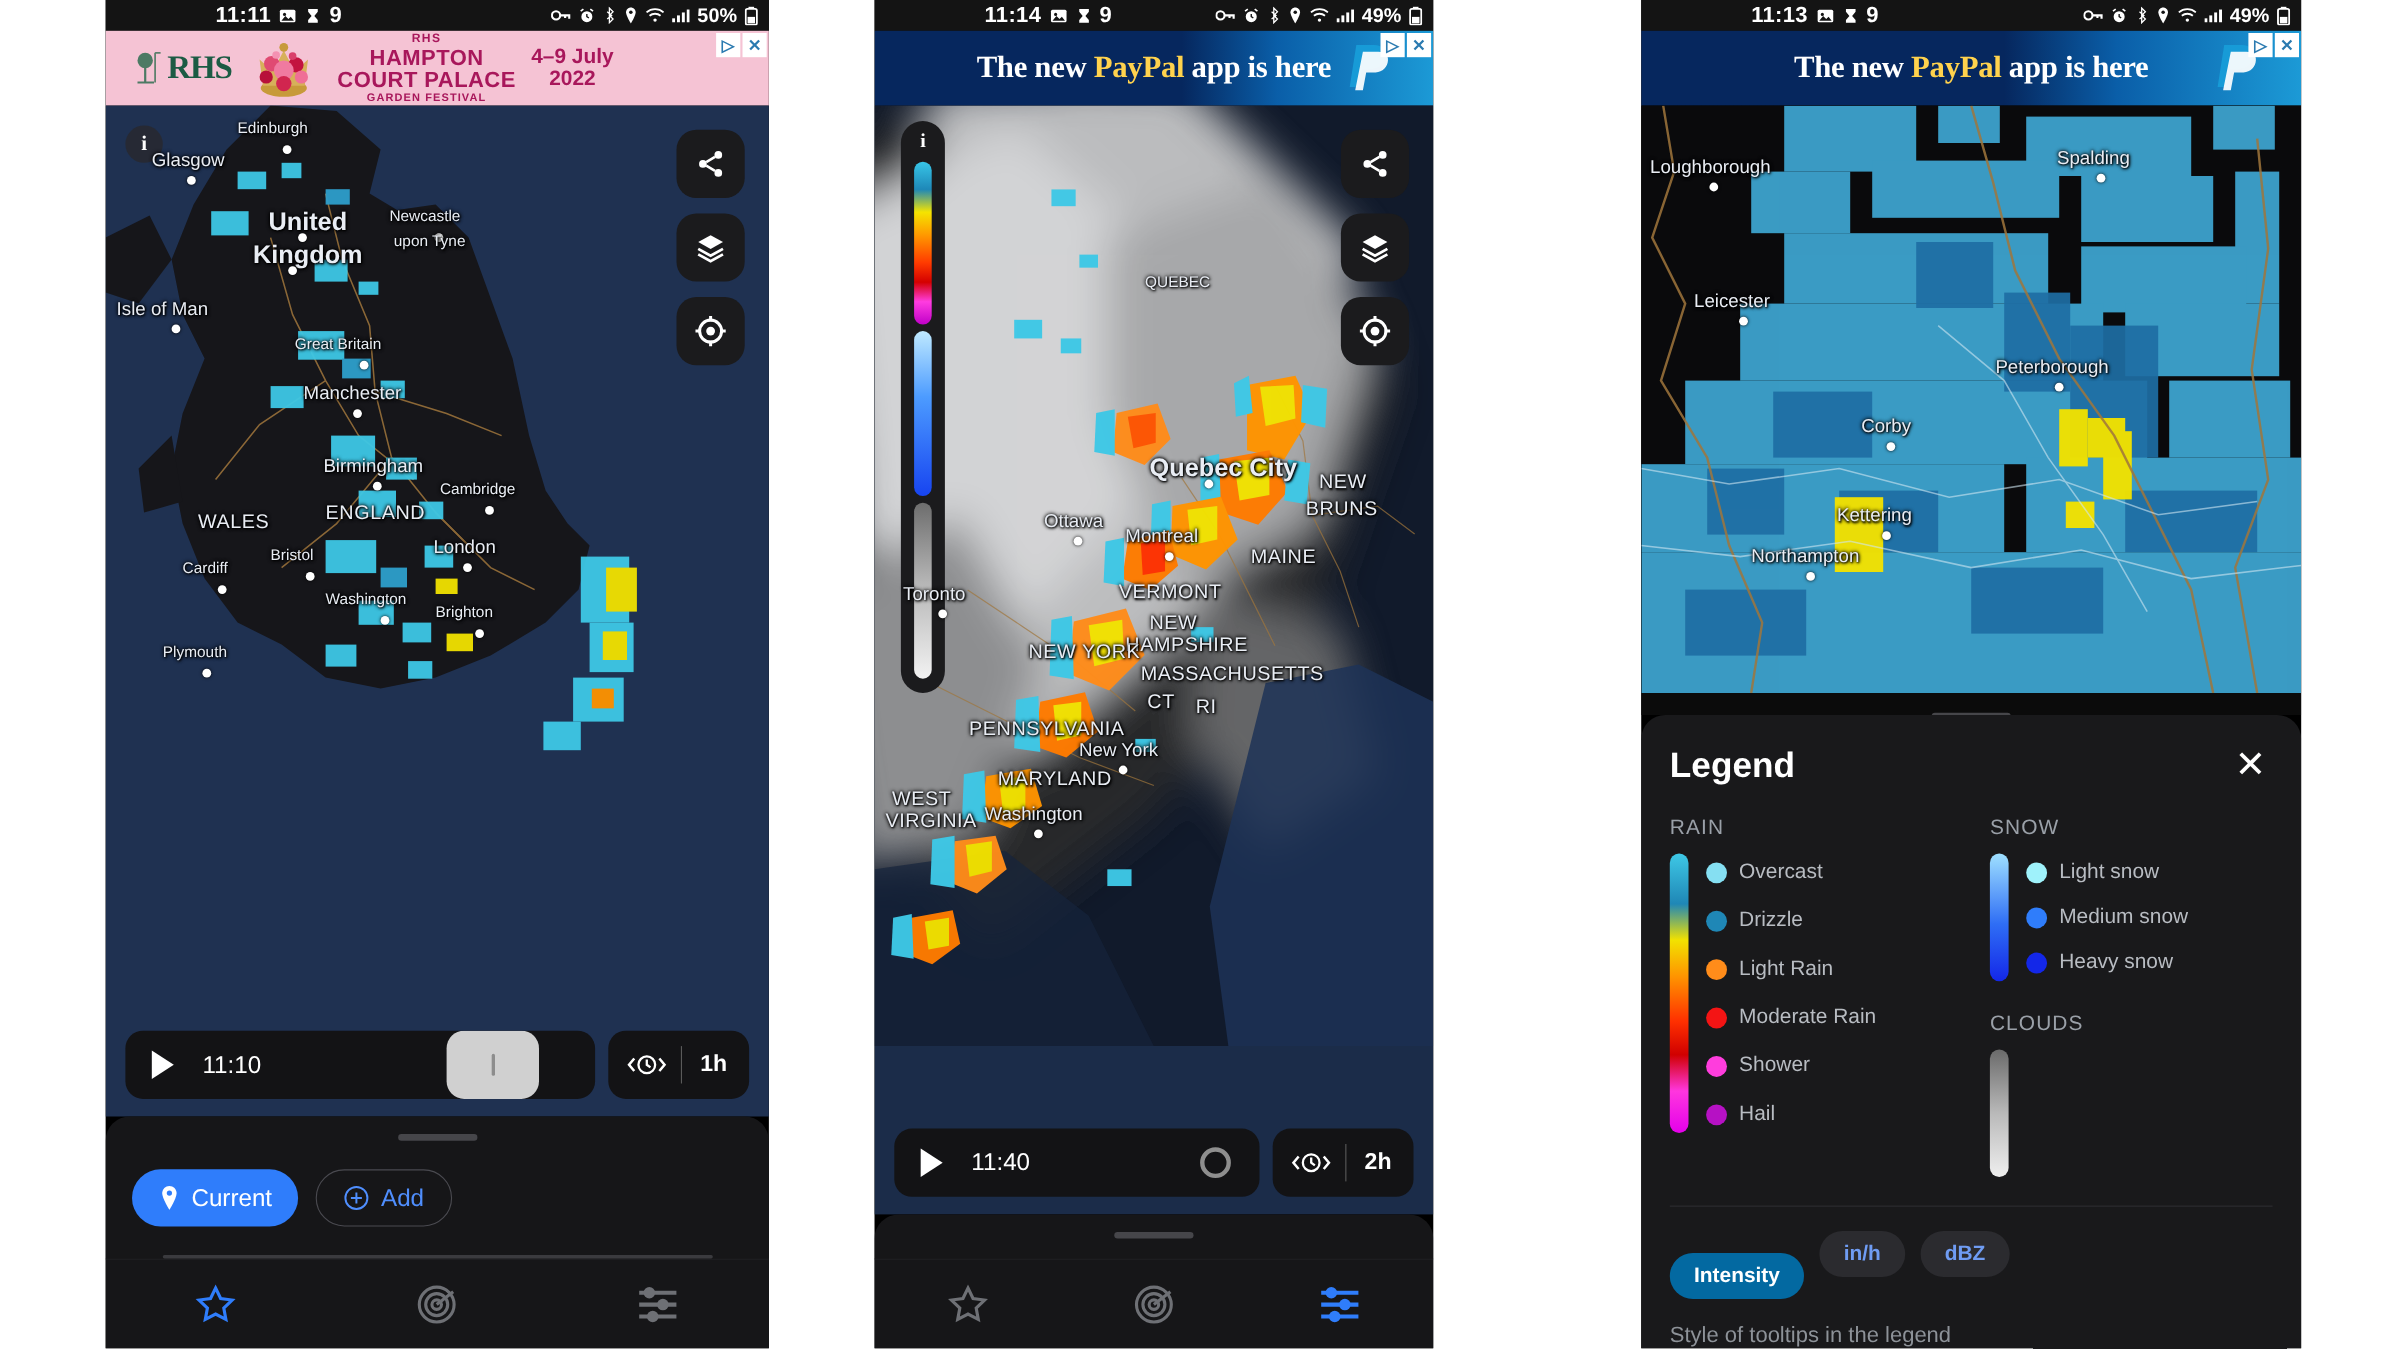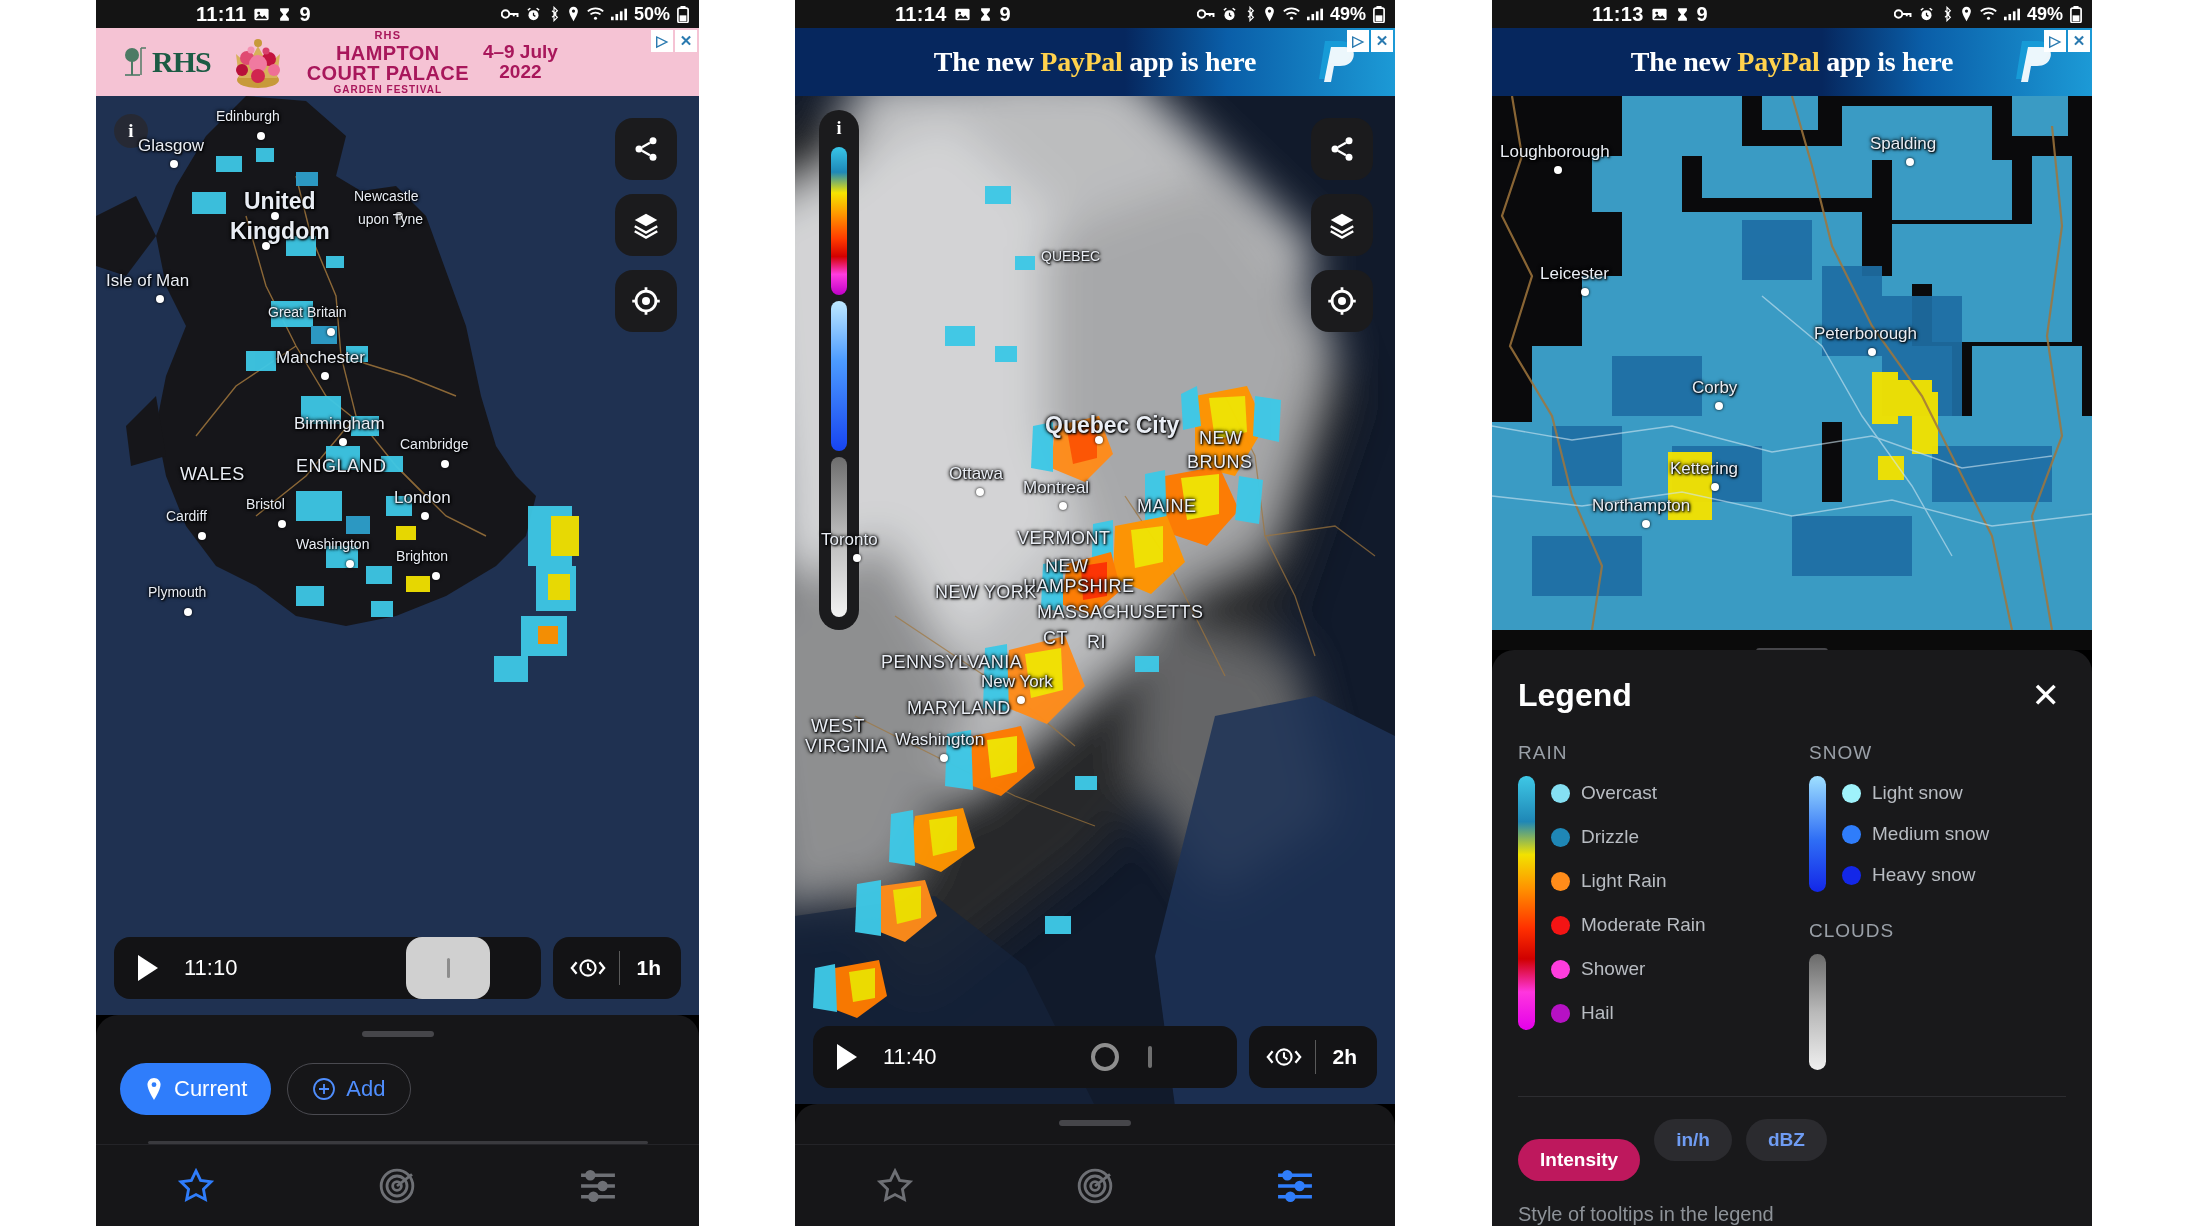--- a/index.html
+++ b/index.html
@@ -17,21 +17,21 @@
   }
 
   
   .phone{
     position:absolute;
     top:0; height:1226px;
     overflow:hidden;
     background:#000;
   }
   #phone1{ left:96px;  width:603px; }
-  #phone2{ left:795px; width:600px; }
+  #phone2{ left:795px; width:508px; }
   #phone3{ left:1492px;width:600px; }
 
   
   .statusbar{
     position:relative;
     height:28px;
     background:#141414;
     display:flex; align-items:center;
     color:#fff;
     font-size:19px;
@@ -262,21 +262,21 @@
   .legend-items{ display:flex; flex-direction:column; justify-content:space-between; flex:1; }
   .legend-item{ display:flex; align-items:center; gap:11px; height:34px; }
   .li-dot{ width:19px;height:19px;border-radius:50%; flex:none; }
   .li-label{ color:#b8bcc2; font-size:19px; }
   .legend-hr{ height:1px;background:#2d2d31; margin:26px 0 0 0; }
   .tip-row{ display:flex; gap:14px; margin-top:22px; }
   .tip-chip{
     height:42px; border-radius:21px; padding:0 22px;
     display:flex;align-items:center; font-size:19px; font-weight:bold;
   }
-  .tip-on{ background:#be185d; color:#fff;margin-top:20px; }
+  .tip-on{ background:#0369a1; color:#fff;margin-top:20px; }
   .tip-off{ background:#2b2b2f; color:#6f9cf3; }
   .tip-sub{ color:#8d9298; font-size:20px; margin-top:22px; }
 
   .col{ display:flex; flex-direction:column; height:100%; }
 </style>
 </head>
 <body>
 
 <div class="sheet">
 

